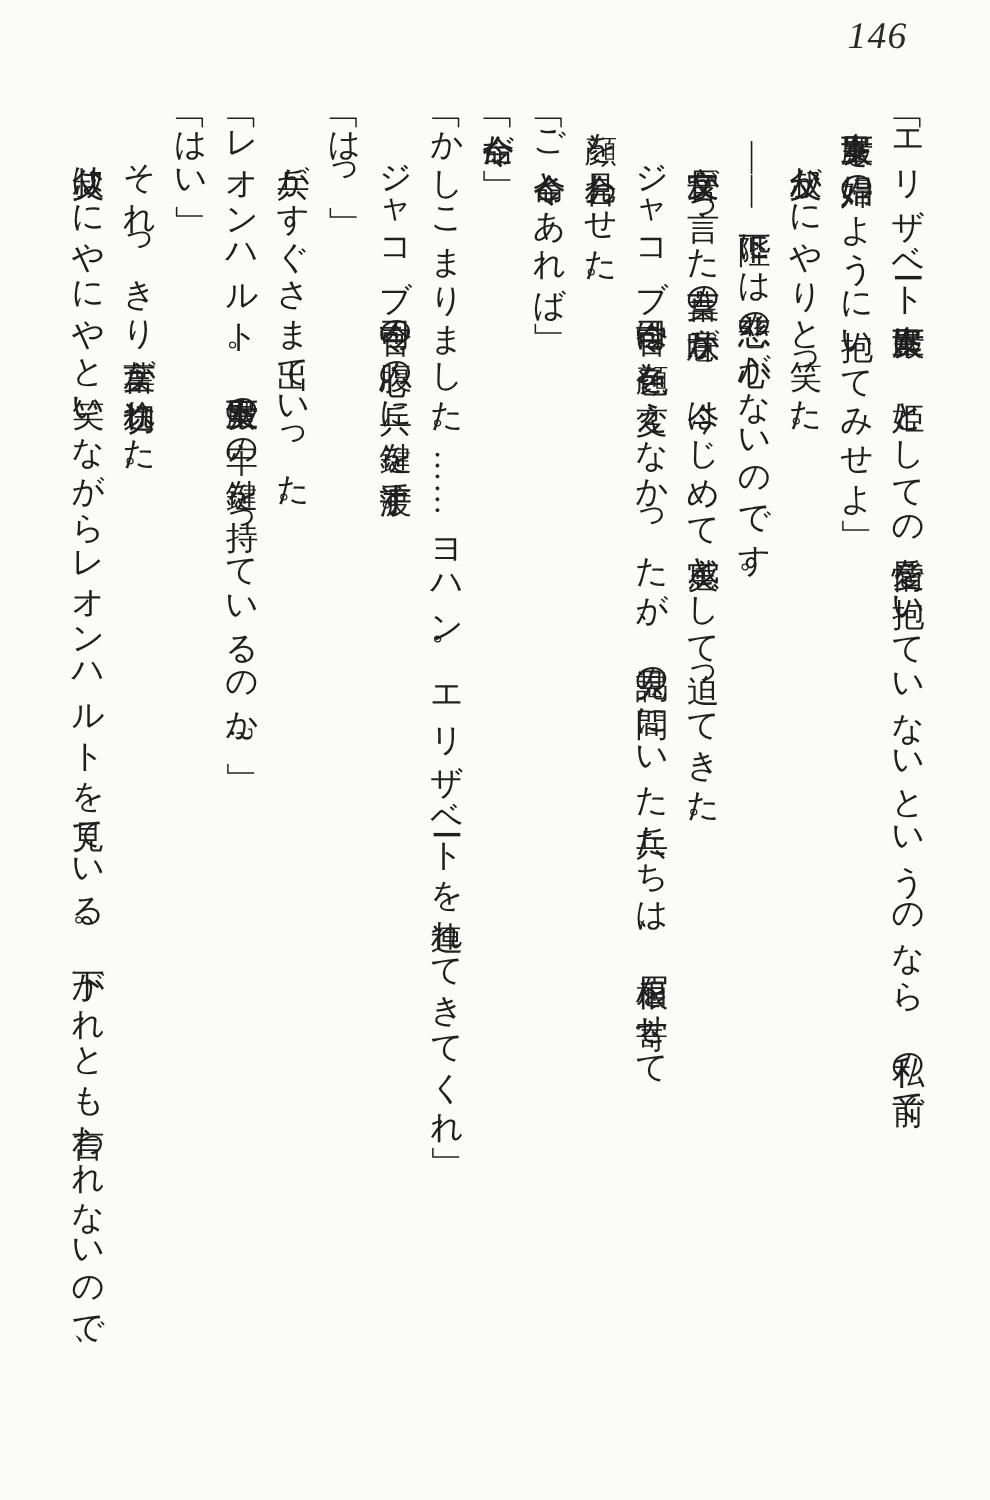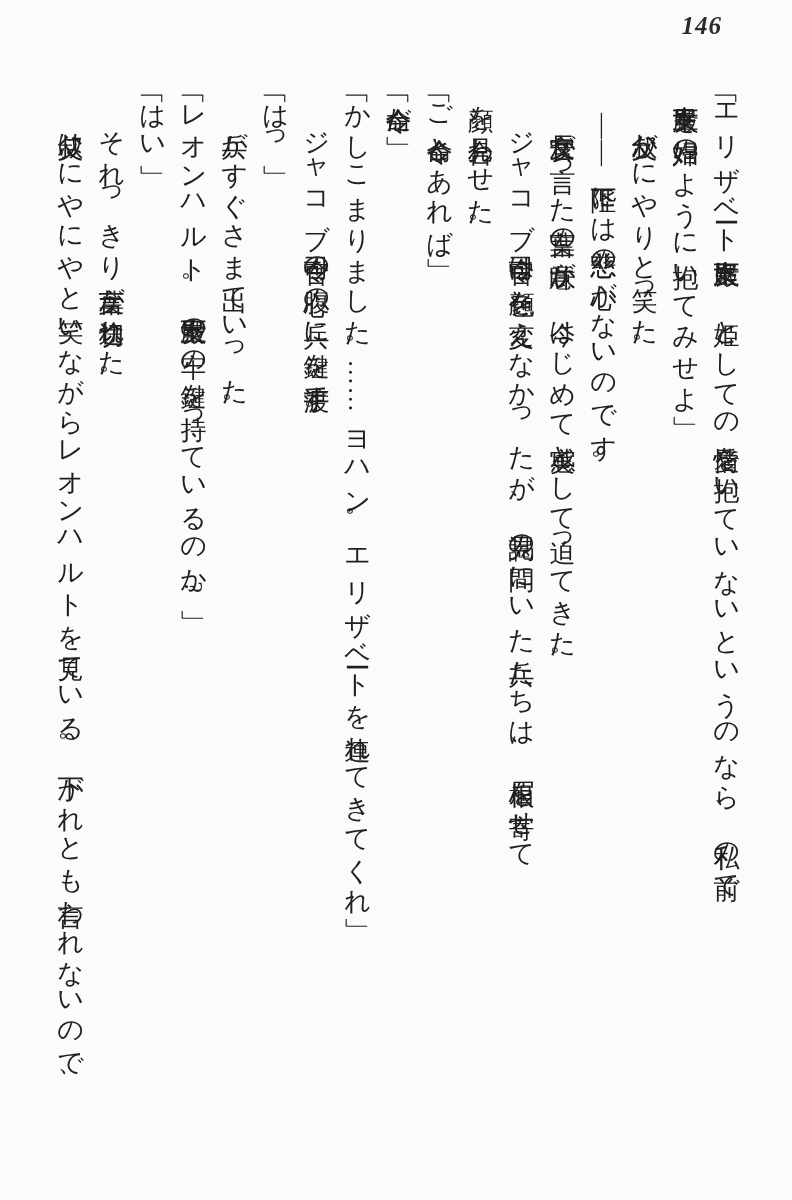--- a/index.html
+++ b/index.html
@@ -14,25 +14,24 @@
     color: var(--fg, #1f1f1f);
     overflow: hidden;
     font-family: "Liberation Serif", "DejaVu Serif", serif;
   }
   .page-number {
     position: absolute;
     top: 12px;
     left: 678px;
     width: 44px;
     text-align: right;
-    font-size: 25px;
+    font-size: 30px;
     font-style: italic;
     letter-spacing: 1px;
     color: #2b2b2b;
-    font-weight: bold;
   }
   .text-block {
     position: absolute;
     top: 86px;
     right: 45px;
     height: 1062px;
     writing-mode: vertical-rl;
     text-orientation: mixed;
     font-size: 26px;
     line-height: 41px;      

